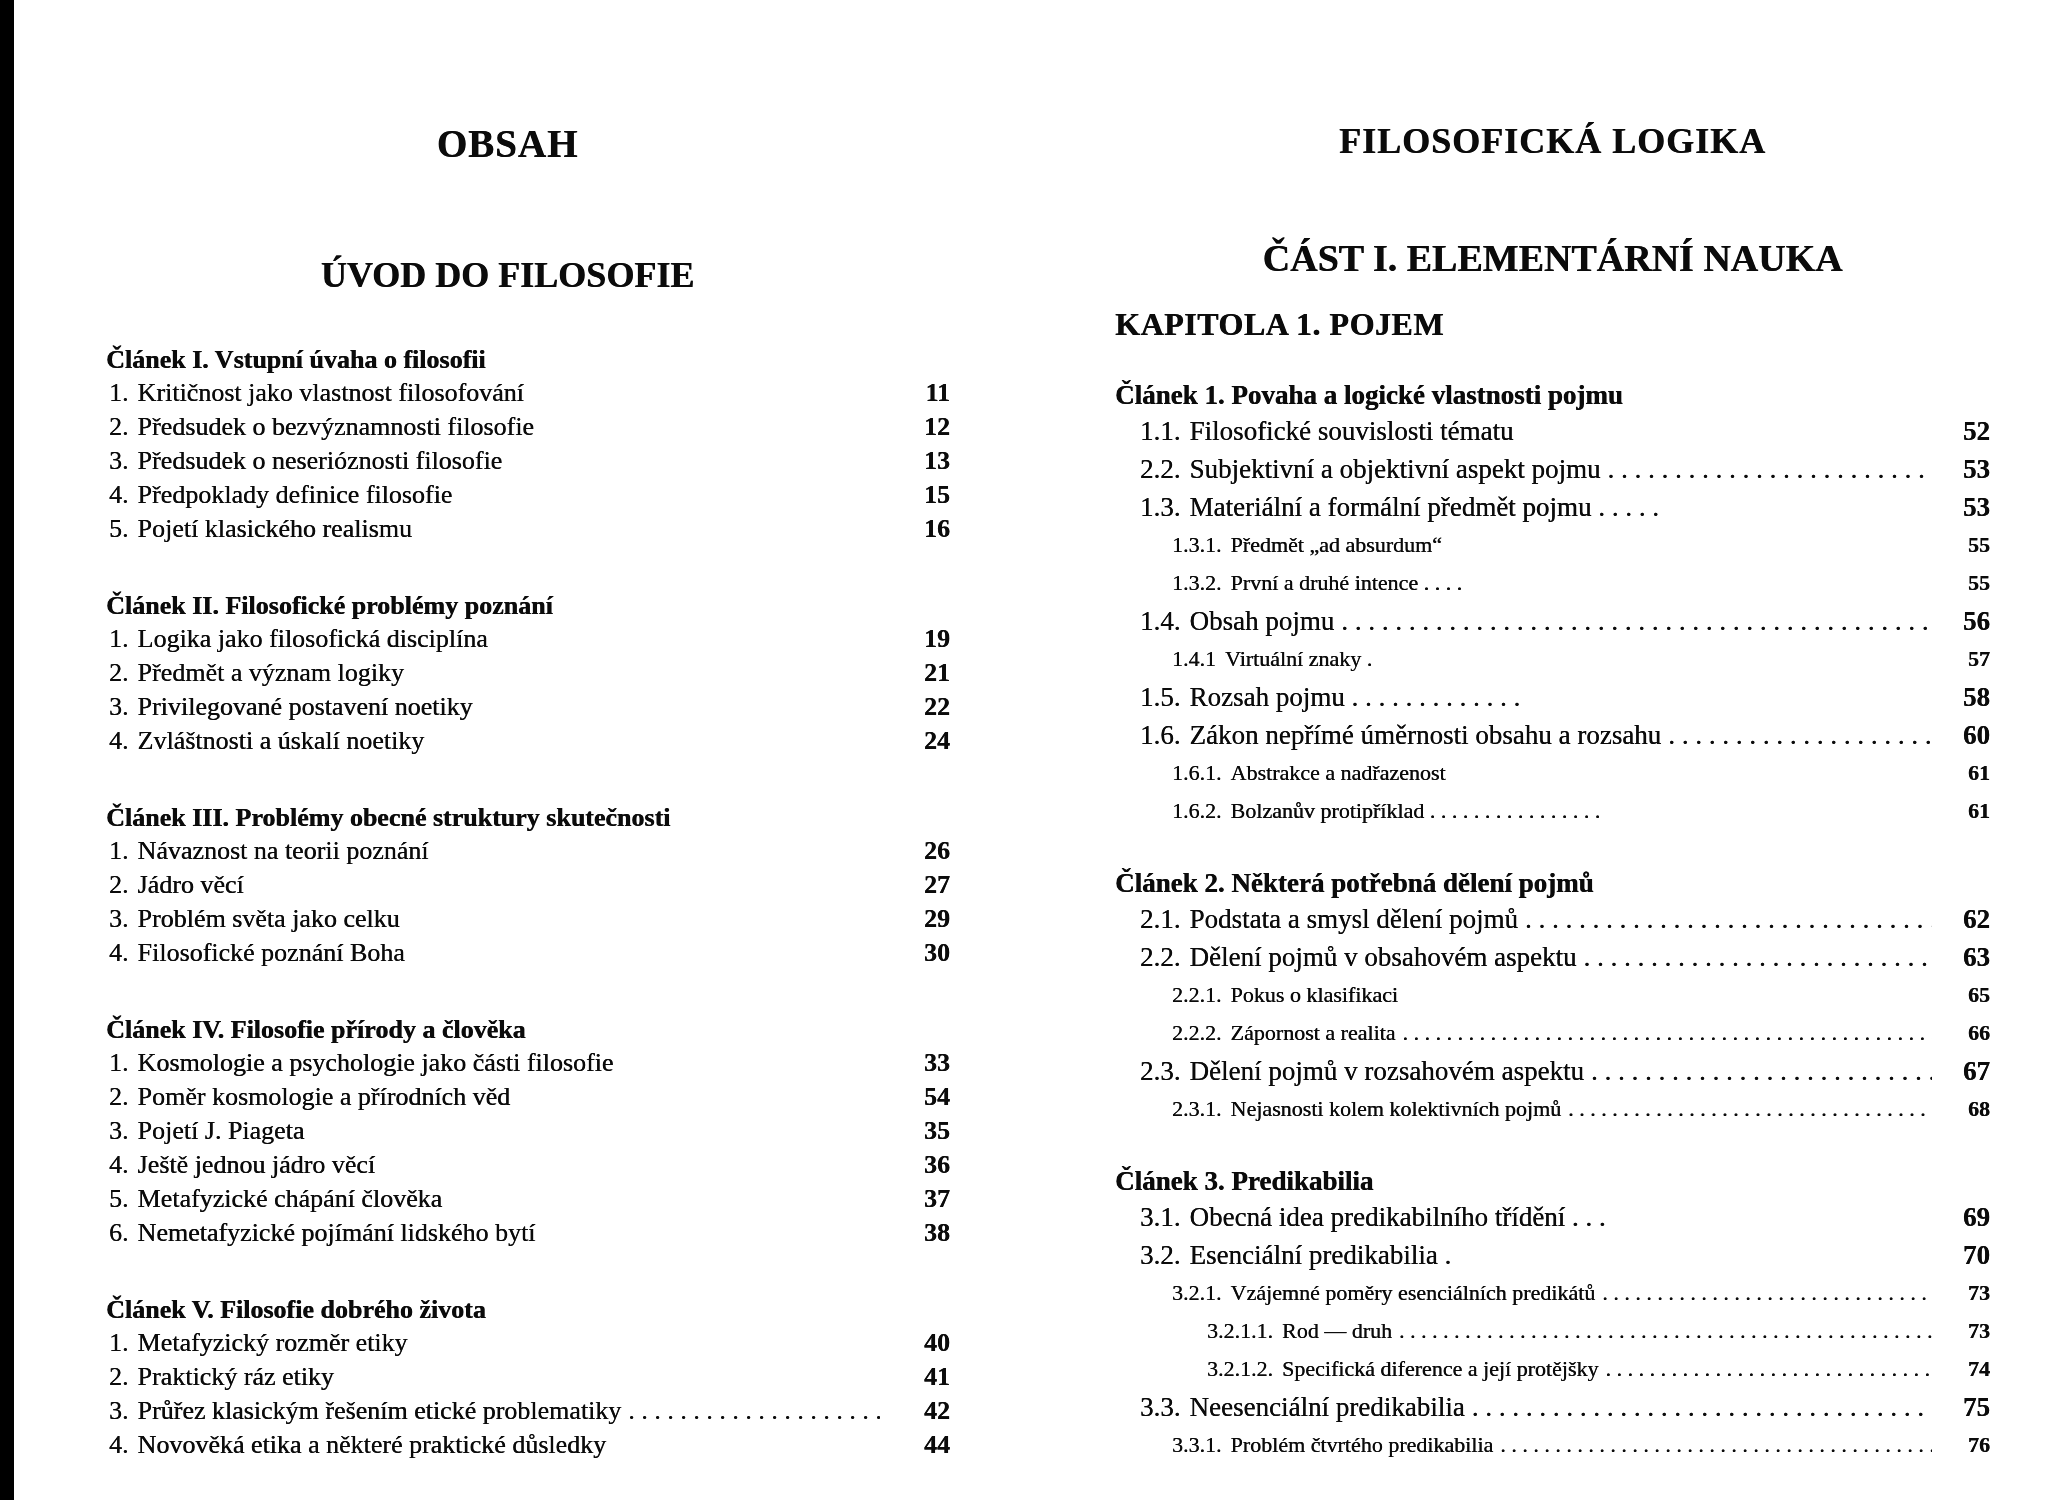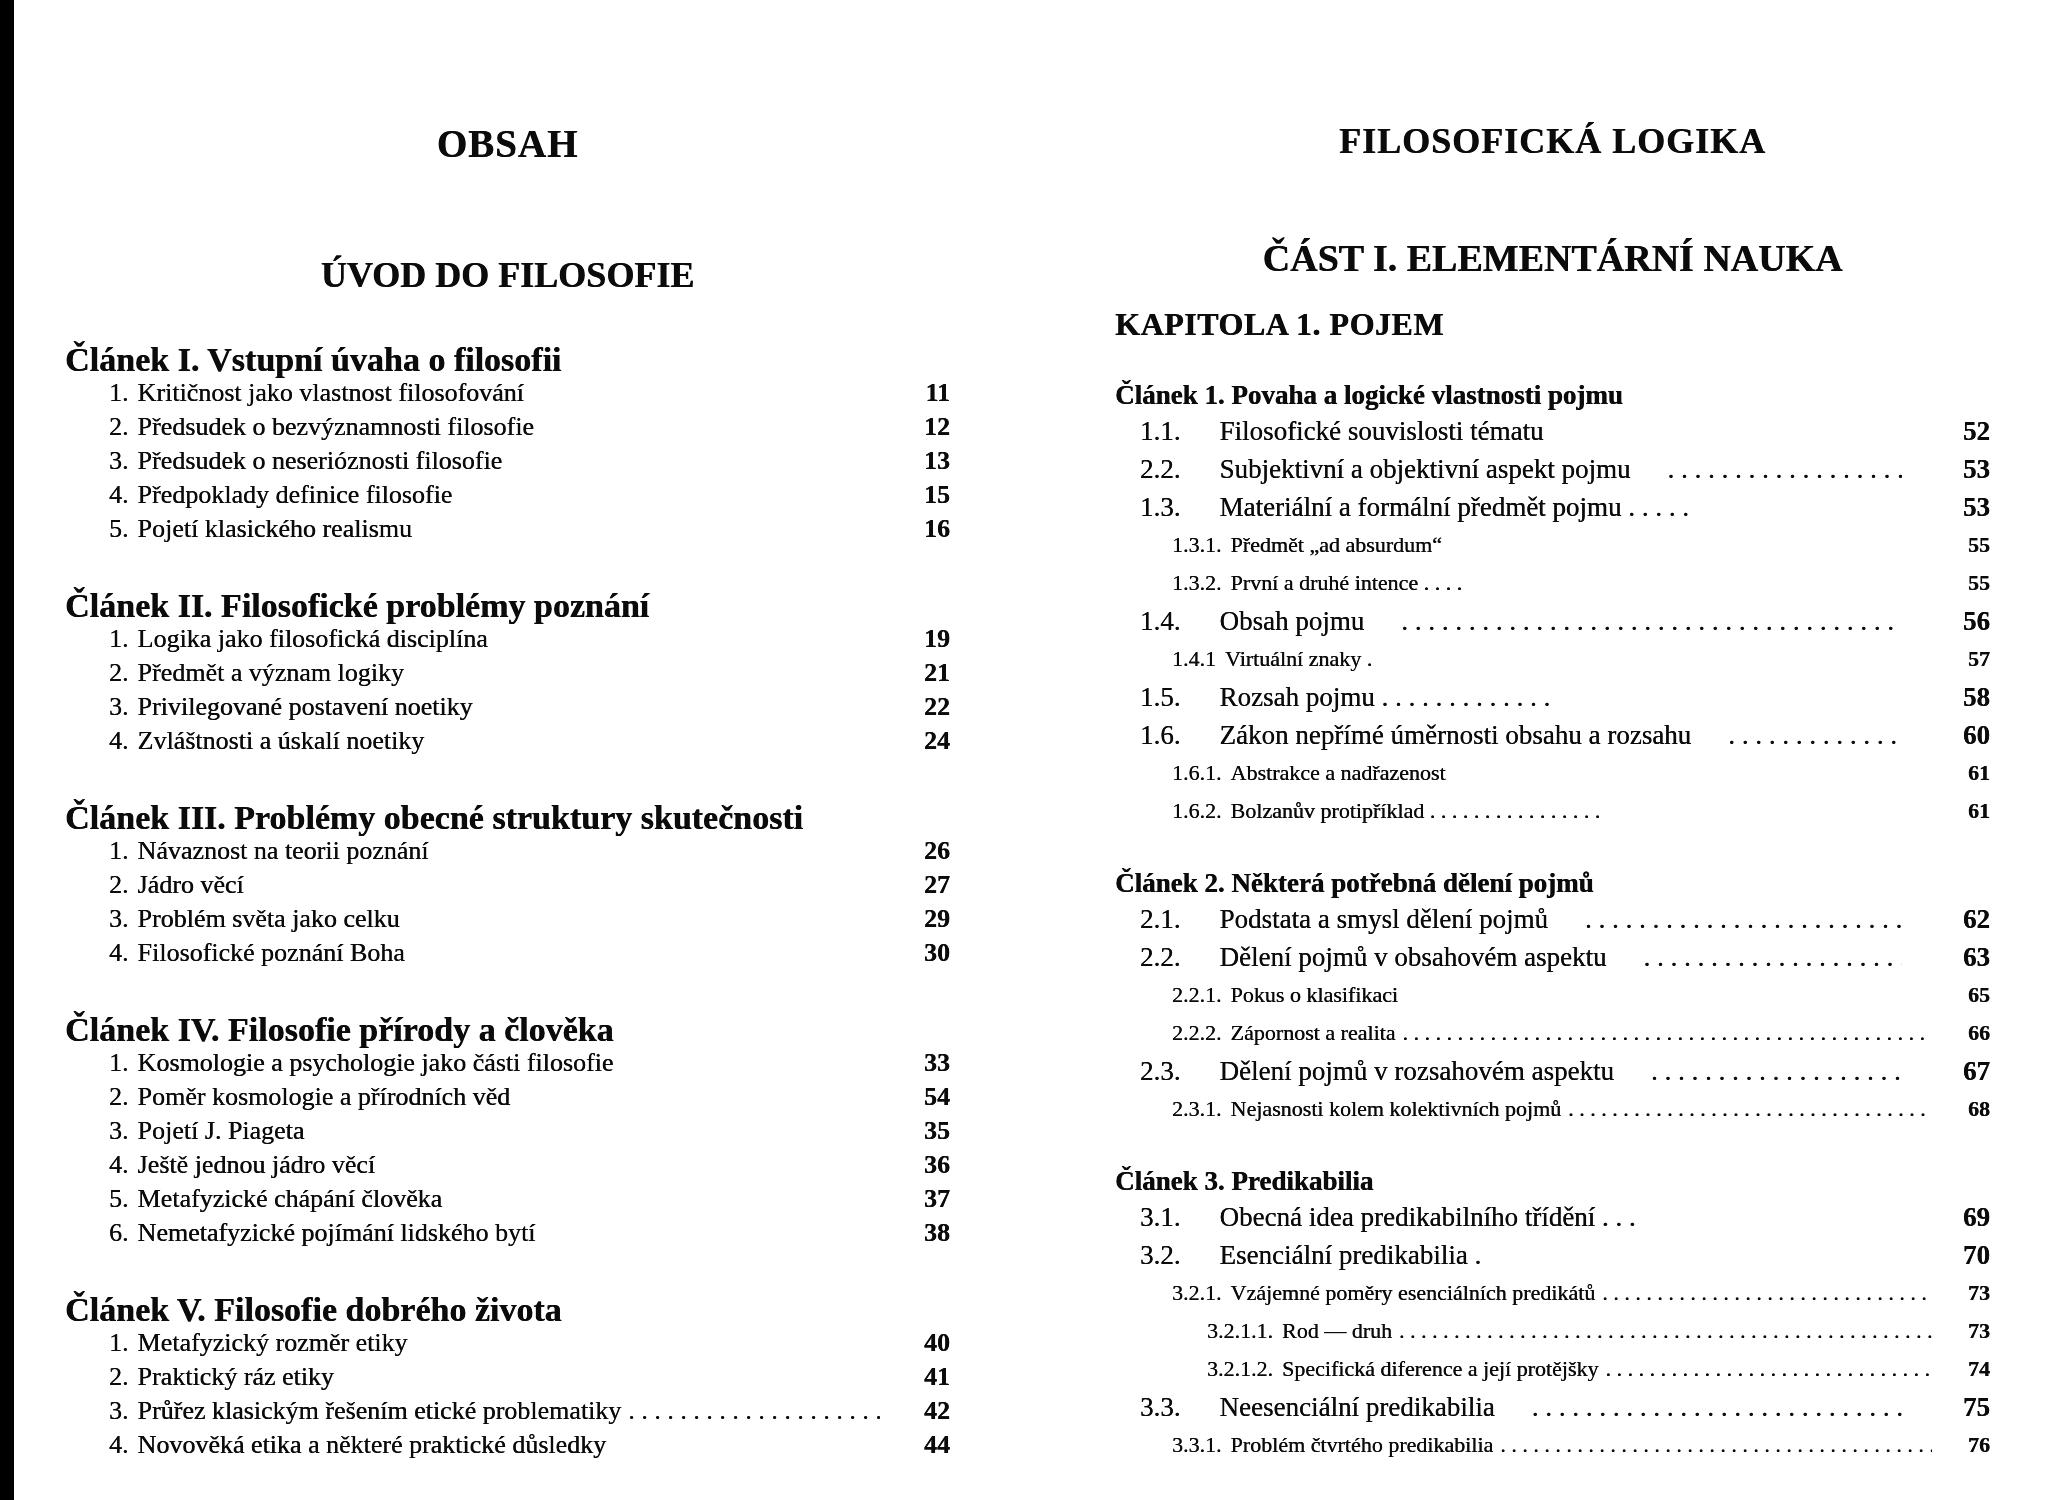--- a/index.html
+++ b/index.html
@@ -60,33 +60,33 @@
     font-weight: 700;
     letter-spacing: 0.5px;
   }
 
   .page-left  .section { margin-top: 44px; }
   .page-right .section { margin-top: 36px; }
 
   .sec-header {
     font-weight: 700;
   }
-  .page-left  .sec-header { font-size: 34px; line-height: 32px; }
+  .page-left  .sec-header { font-size: 26px; line-height: 32px; margin-left: 41px; }
   .page-right .sec-header { font-size: 27px; line-height: 34px; }
 
   .row {
     display: flex;
     align-items: baseline;
     text-shadow: 0.35px 0 0 currentColor;
   }
   .page-left  .row { font-size: 26px; line-height: 34px; }
   .page-right .row { font-size: 27px; line-height: 38px; }
 
   .page-left  .row.lvl1 { padding-left: 44px; }
-  .page-right .row.lvl1 { padding-left: 25px; gap: 30px; }
+  .page-right .row.lvl1 { padding-left: 25px; }
   .page-right .row.lvl2 { padding-left: 57px; font-size: 22px; }
   .page-right .row.lvl3 { padding-left: 92px; font-size: 22px; }
 
   .num { white-space: nowrap; margin-right: 9px; }
   .txt { white-space: nowrap; }
 
   .leader {
     flex: 1;
     overflow: hidden;
     white-space: nowrap;

